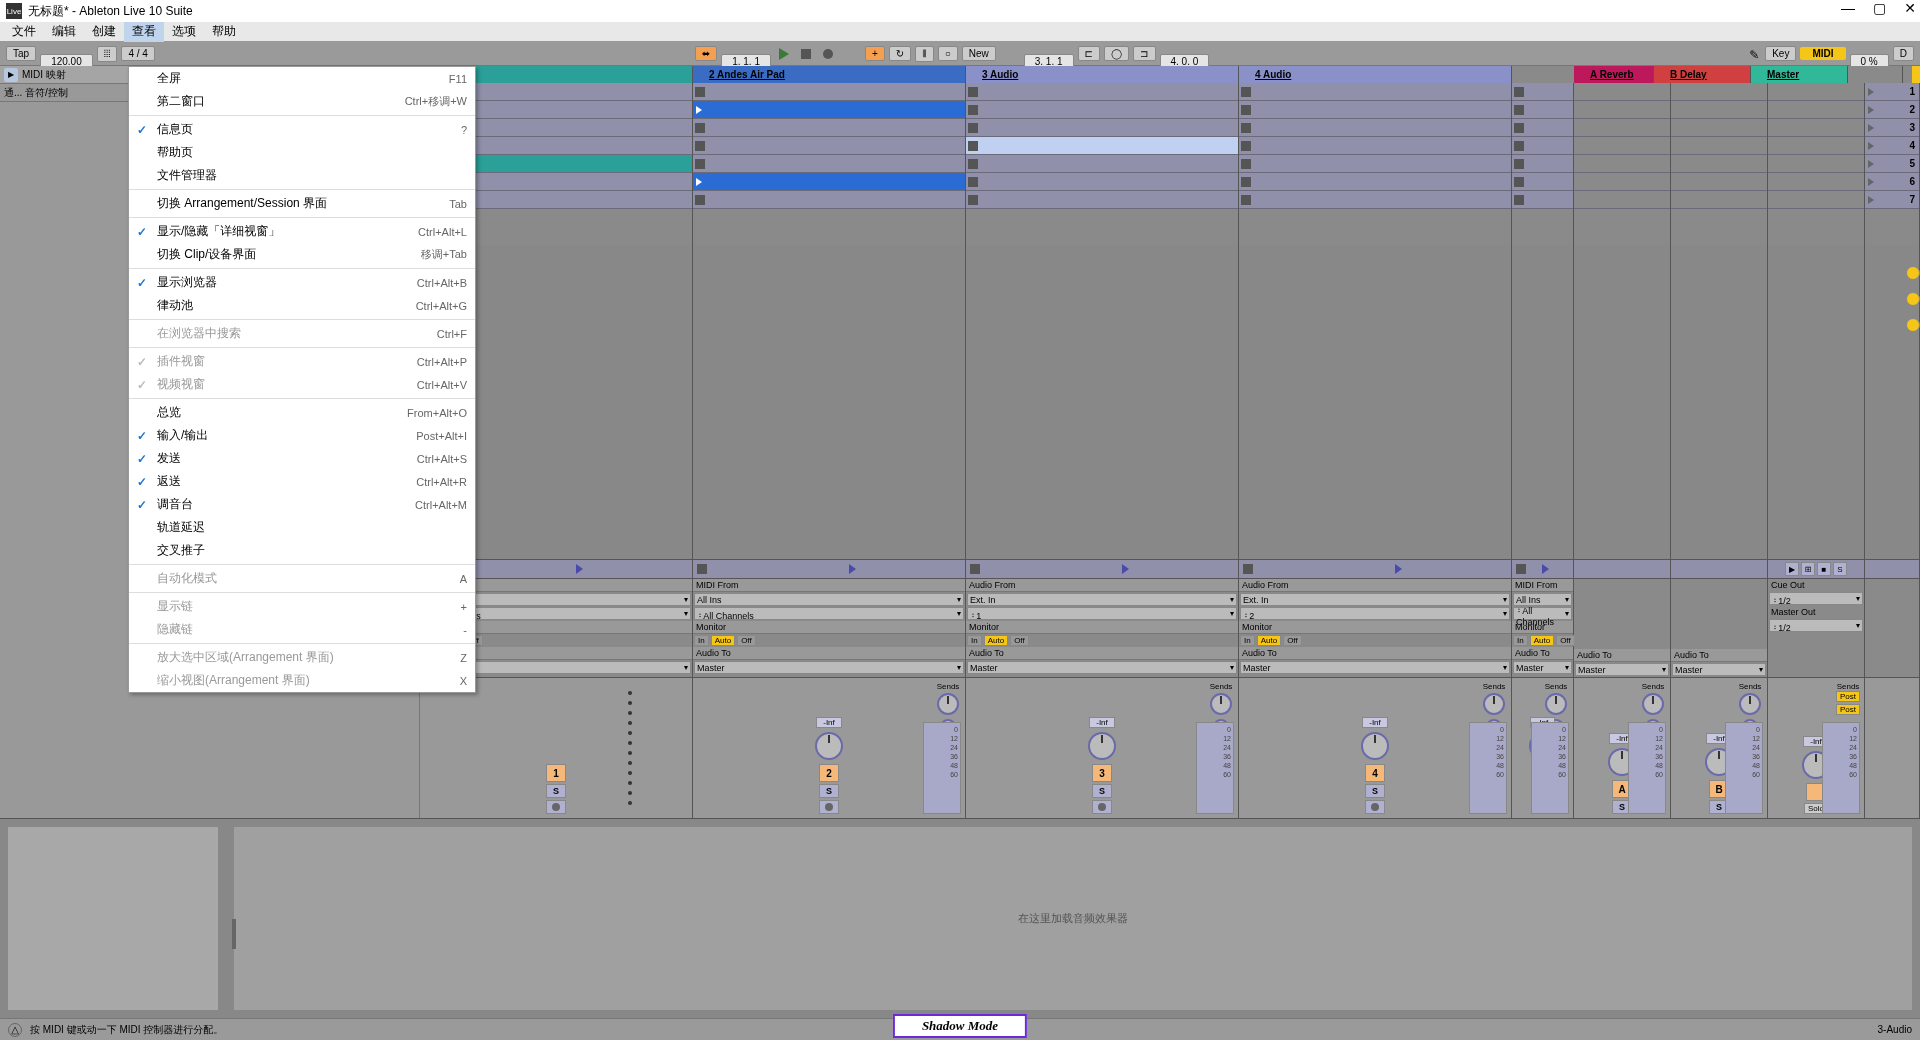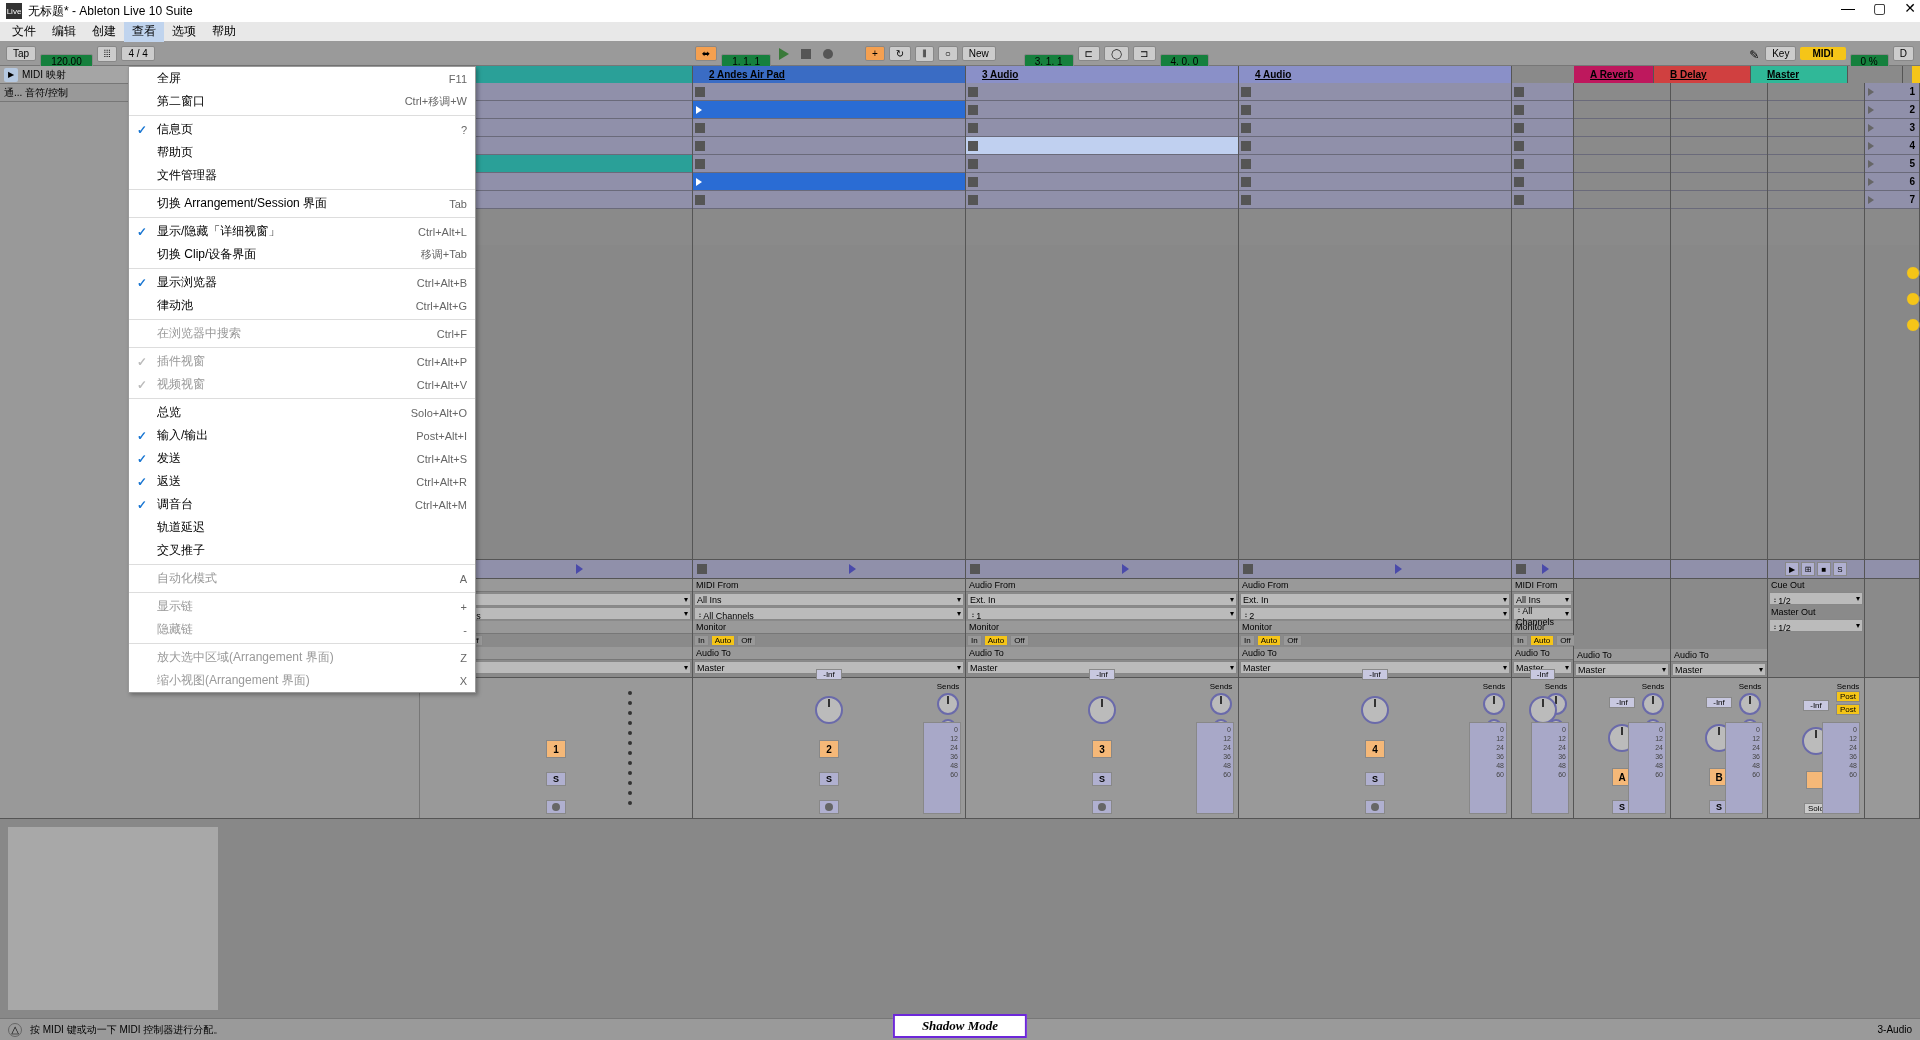--- a/index.html
+++ b/index.html
@@ -6,21 +6,21 @@
 body { background: #8a8a8a; width: 1920px; height: 1040px; overflow: hidden; font-size: 11px; color: #000; }
 .titlebar { height: 22px; background: #fff; display: flex; align-items: center; padding: 0 6px; position: relative; }
 .titlebar .icon { width: 16px; height: 16px; background: #333; color: #fff; font-size: 8px; display: flex; align-items: center; justify-content: center; margin-right: 6px; }
 .titlebar .title { font-size: 12px; }
 .winbtns { position: absolute; right: 4px; top: 0; display: flex; gap: 18px; font-size: 14px; }
 .menubar { height: 20px; background: #e8e8e8; display: flex; align-items: center; padding-left: 4px; border-bottom: 1px solid #999; font-size: 12px; }
 .menubar .mitem { padding: 2px 8px; cursor: default; }
 .menubar .mitem.active { background: #c0d4ee; }
 .toolbar { height: 24px; background: #9a9a9a; display: flex; align-items: center; padding: 0 6px; border-bottom: 1px solid #777; gap: 4px; }
 .tb-btn { background: #ccc; border: 1px solid #888; padding: 1px 6px; font-size: 10px; border-radius: 2px; }
-.tb-box { background: #15803d; border: 1px solid #888; padding: 1px 10px; font-size: 10px; border-radius: 2px; margin-top: 16px; }
+.tb-box { background: #e5e5e5; border: 1px solid #888; padding: 1px 10px; font-size: 10px; border-radius: 2px; margin-top: 16px; }
 .tb-spacer { flex: 1; }
 .midi-badge { background: #f5c518; color: #000; padding: 1px 12px; font-size: 10px; border-radius: 2px; font-weight: bold; }
 .key-badge { background: #ccc; padding: 1px 6px; font-size: 10px; border-radius: 2px; border: 1px solid #888; }
 .main { display: flex; height: calc(1040px - 22px - 20px - 24px - 200px - 22px); }
 .left-pane { width: 475px; background: #999; border-right: 1px solid #777; position: relative; }
 .left-header { height: 18px; background: #a5a5a5; border-bottom: 1px solid #777; display: flex; align-items: center; padding: 0 4px; font-size: 10px; gap: 4px; }
 .left-play { width: 14px; height: 14px; background: #b5c8e0; border-radius: 2px; display: flex; align-items: center; justify-content: center; font-size: 8px; }
 .left-sub { height: 18px; background: #999; border-bottom: 1px solid #777; padding: 0 4px; font-size: 10px; display: flex; align-items: center; }
 .dropdown-menu { position: absolute; top: 0; left: 128px; width: 348px; background: #fff; border: 1px solid #999; box-shadow: 2px 2px 4px rgba(0,0,0,0.3); z-index: 100; font-size: 12px; }
 .dm-item { display: flex; align-items: center; padding: 3px 8px 3px 28px; position: relative; cursor: default; }
@@ -52,21 +52,21 @@
 .io-dropdown { background: #bbb; border: 1px solid #888; padding: 0 2px; margin: 1px; font-size: 9px; display: flex; justify-content: space-between; align-items: center; height: 13px; }
 .io-dropdown::after { content: "▾"; font-size: 8px; }
 .monitor-row { display: flex; gap: 2px; padding: 1px; }
 .mon-btn { font-size: 8px; padding: 0 3px; border: 1px solid #888; background: #999; }
 .mon-btn.active { background: #f5c518; }
 .mixer-section { display: flex; height: 140px; }
 .mixer-col { border-right: 1px solid #555; background: #999; position: relative; }
 .sends-area { position: absolute; top: 4px; right: 4px; display: flex; flex-direction: column; align-items: center; font-size: 8px; }
 .knob { width: 22px; height: 22px; border: 2px solid #6a6aaa; border-radius: 50%; background: #bbb; margin: 2px; position: relative; }
 .knob::after { content: ""; position: absolute; width: 2px; height: 8px; background: #333; top: 1px; left: 50%; transform: translateX(-50%); }
-.vol-section { position: absolute; bottom: 4px; left: 50%; transform: translateX(-50%); display: flex; flex-direction: column; align-items: center; gap: 14px; }
+.vol-section { position: absolute; bottom: 4px; left: 50%; transform: translateX(-50%); display: flex; flex-direction: column; align-items: center; gap: 2px; }
 .inf-box { background: #c8c8e0; border: 1px solid #888; padding: 0 6px; font-size: 8px; }
 .trk-num { width: 20px; height: 18px; background: #f5b878; border: 1px solid #888; display: flex; align-items: center; justify-content: center; font-size: 10px; font-weight: bold; }
 .trk-s { width: 20px; height: 14px; background: #b0b0d0; border: 1px solid #888; display: flex; align-items: center; justify-content: center; font-size: 9px; font-weight: bold; }
 .trk-rec { width: 20px; height: 14px; background: #b0b0d0; border: 1px solid #888; display: flex; align-items: center; justify-content: center; }
 .trk-rec .dot { width: 8px; height: 8px; border-radius: 50%; background: #666; }
 .meter { position: absolute; right: 4px; bottom: 4px; width: 38px; height: 92px; background: #a8a8c8; border: 1px solid #888; }
 .meter-scale { position: absolute; right: 2px; top: 2px; font-size: 7px; color: #444; text-align: right; line-height: 1.3; }
 .bottom-panel { height: 200px; background: #888; display: flex; border-top: 1px solid #555; }
 .bp-left { width: 210px; background: #a8a8a8; margin: 8px; }
 .bp-right { flex: 1; background: #a0a0a0; margin: 8px; display: flex; align-items: center; justify-content: center; color: #555; font-size: 11px; position: relative; }
@@ -205,21 +205,21 @@
           <span class="shortcut">Ctrl+Alt+P</span>
         </div>
         <div class="dm-item disabled">
           <span class="check" style="color: rgb(187, 187, 187);">✓</span>
           <span>视频视窗</span>
           <span class="shortcut">Ctrl+Alt+V</span>
         </div>
         <div class="dm-sep"></div>
         <div class="dm-item">
           <span>总览</span>
-          <span class="shortcut">Solo+Alt+O</span>
+          <span class="shortcut">From+Alt+O</span>
         </div>
         <div class="dm-item">
           <span class="check">✓</span>
           <span>输入/输出</span>
           <span class="shortcut">Post+Alt+I</span>
         </div>
         <div class="dm-item">
           <span class="check">✓</span>
           <span>发送</span>
           <span class="shortcut">Ctrl+Alt+S</span>
@@ -753,20 +753,24 @@
     <div class="right-yellow-knobs">
       <div class="ry-knob"></div>
       <div class="ry-knob"></div>
       <div class="ry-knob"></div>
     </div>
   </div>
 </div>
 
 <div class="bottom-panel">
   <div class="bp-left"></div>
+  <div class="bp-right">
+    <div class="bp-handle"></div>
+    <span>在这里加载音频效果器</span>
+  </div>
 </div>
 
 <div class="statusbar">
   <div class="sb-circle">△</div>
   <span>按 MIDI 键或动一下 MIDI 控制器进行分配。</span>
   <div style="flex:1"></div>
   <span>3-Audio</span>
 </div>
 
 <div class="shadow-mode">Shadow Mode</div>

